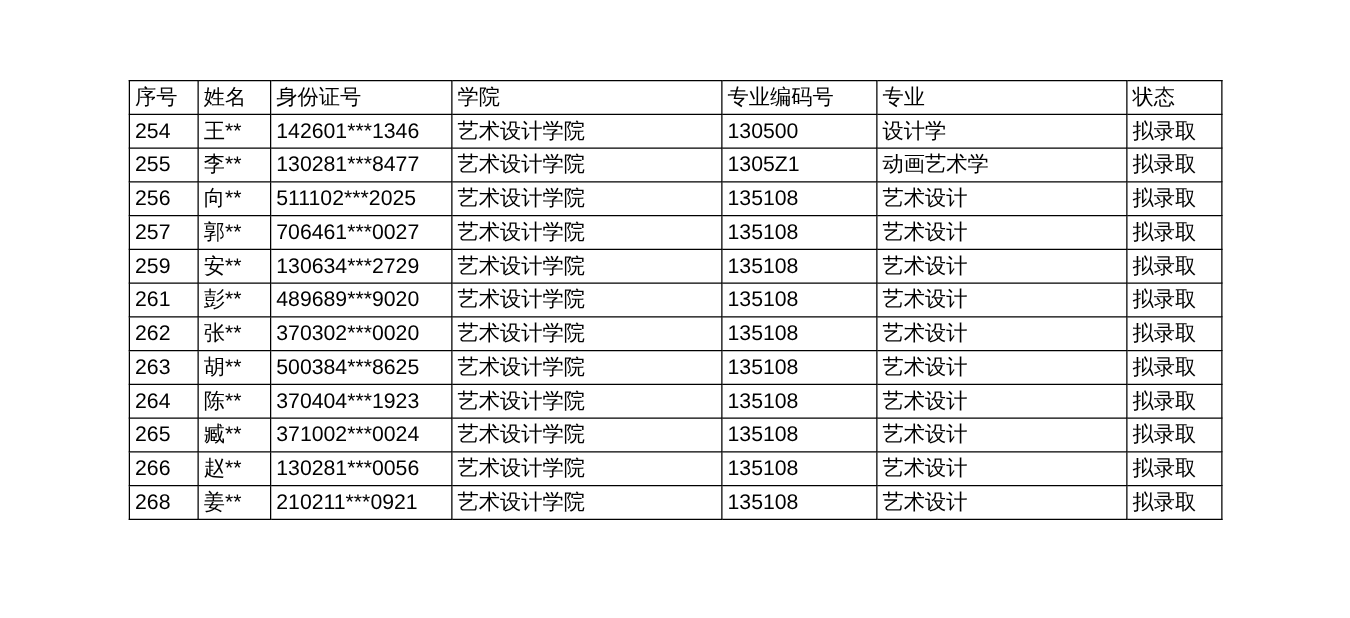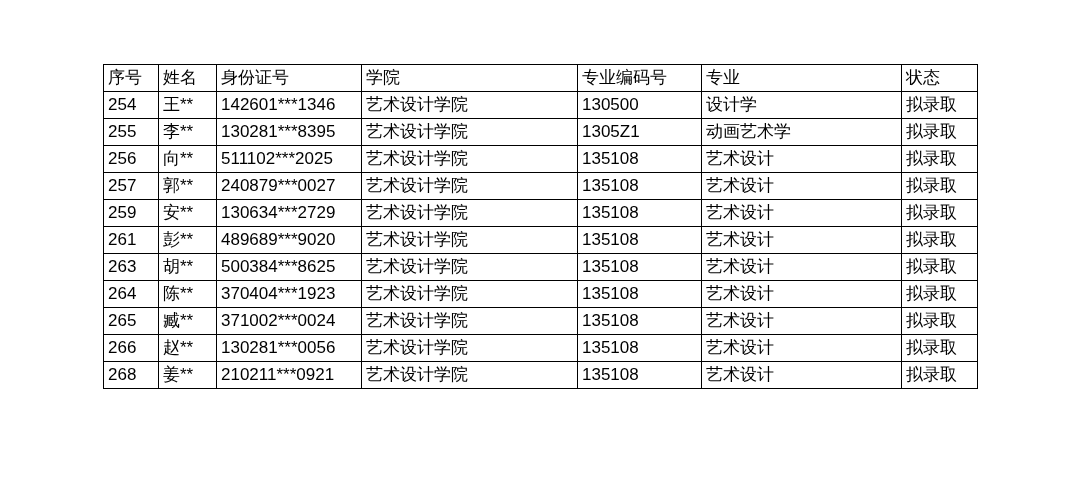--- a/index.html
+++ b/index.html
@@ -92,41 +92,41 @@
           <td class="cell-id">142601***1346</td>
           <td>艺术设计学院</td>
           <td class="cell-major-code">130500</td>
           <td>设计学</td>
           <td>拟录取</td>
         </tr>
 
         <tr>
           <td>255</td>
           <td>李**</td>
-          <td class="cell-id">130281***8395</td>
+          <td class="cell-id">130281***8477</td>
           <td>艺术设计学院</td>
           <td class="cell-major-code">1305Z1</td>
           <td>动画艺术学</td>
           <td>拟录取</td>
         </tr>
 
         <tr>
           <td>256</td>
           <td>向**</td>
           <td class="cell-id">511102***2025</td>
           <td>艺术设计学院</td>
           <td class="cell-major-code">135108</td>
           <td>艺术设计</td>
           <td>拟录取</td>
         </tr>
 
         <tr>
           <td>257</td>
           <td>郭**</td>
-          <td class="cell-id">240879***0027</td>
+          <td class="cell-id">706461***0027</td>
           <td>艺术设计学院</td>
           <td class="cell-major-code">135108</td>
           <td>艺术设计</td>
           <td>拟录取</td>
         </tr>
 
 
         <tr>
           <td>259</td>
           <td>安**</td>
@@ -141,20 +141,29 @@
         <tr>
           <td>261</td>
           <td>彭**</td>
           <td class="cell-id">489689***9020</td>
           <td>艺术设计学院</td>
           <td class="cell-major-code">135108</td>
           <td>艺术设计</td>
           <td>拟录取</td>
         </tr>
 
+        <tr>
+          <td>262</td>
+          <td>张**</td>
+          <td class="cell-id">370302***0020</td>
+          <td>艺术设计学院</td>
+          <td class="cell-major-code">135108</td>
+          <td>艺术设计</td>
+          <td>拟录取</td>
+        </tr>
 
         <tr>
           <td>263</td>
           <td>胡**</td>
           <td class="cell-id">500384***8625</td>
           <td>艺术设计学院</td>
           <td class="cell-major-code">135108</td>
           <td>艺术设计</td>
           <td>拟录取</td>
         </tr>

